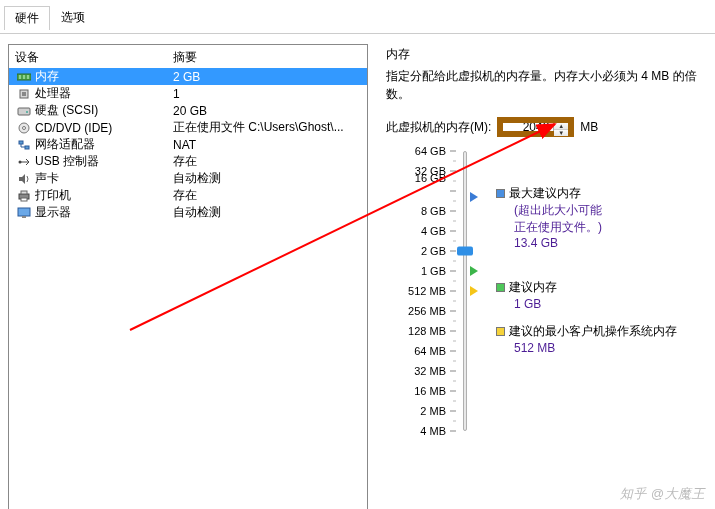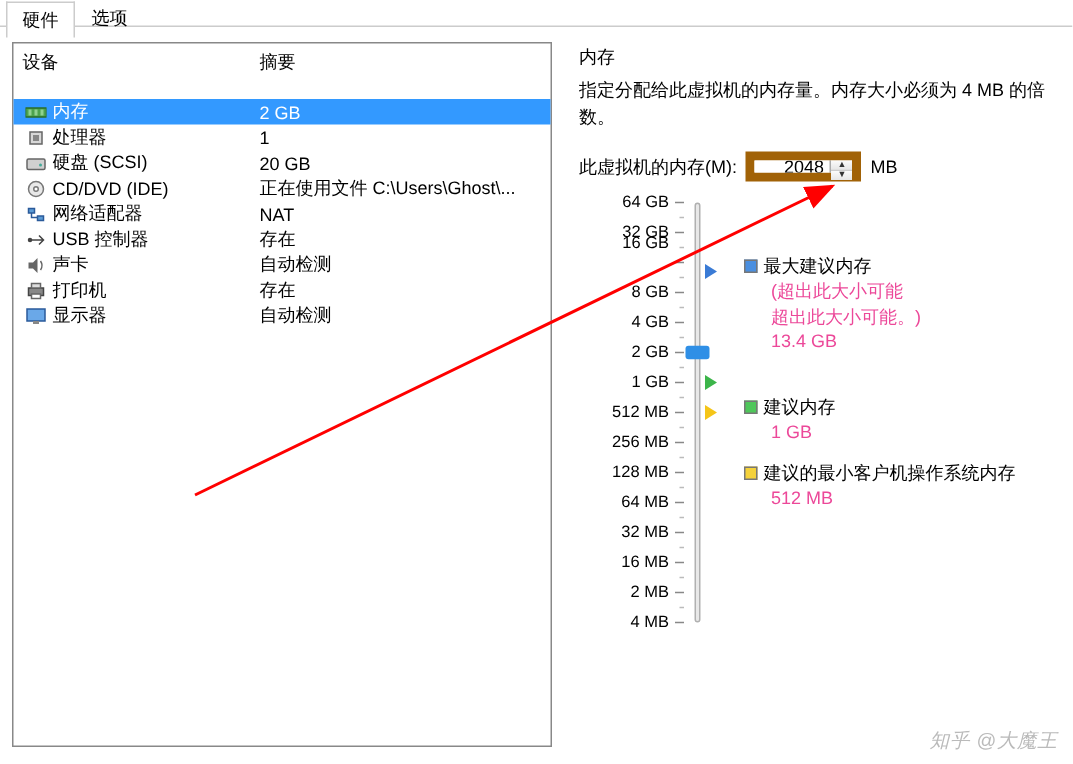--- a/index.html
+++ b/index.html
@@ -11,22 +11,22 @@
     background: #fff;
     width: 715px;
     height: 509px;
     position: relative;
     overflow: hidden;
   }
   .tabs {
     display: flex;
     border-bottom: 1px solid #ccc;
     padding-left: 4px;
-    height: 18px;
-    align-items: flex-start;
+    height: 34px;
+    align-items: center;
   }
   .tab {
     padding: 3px 10px 3px 10px;
     border: 1px solid transparent;
     border-bottom: none;
     cursor: default;
   }
   .tab.active {
     border-color: #ccc;
     background: #fff;
@@ -38,21 +38,21 @@
     padding: 10px 8px 8px 8px;
     gap: 18px;
   }
   .left-panel {
     width: 360px;
     border: 1px solid #888;
     height: 470px;
   }
   .lp-header {
     display: flex;
-    padding: 4px 6px 16px 6px;
+    padding: 4px 6px 2px 6px;
   }
   .lp-header .col-dev { width: 158px; }
   .lp-header .col-sum { flex: 1; }
   .dev-list { }
   .dev-row {
     display: flex;
     align-items: center;
     height: 17px;
     padding-left: 6px;
   }
@@ -187,21 +187,21 @@
   .legend-item .sq {
     display: inline-block;
     width: 9px; height: 9px;
     border: 1px solid #777;
     margin-right: 4px;
     vertical-align: middle;
   }
   .legend-item .sub {
     display: block;
     padding-left: 18px;
-    color: #ec4899;
+    color: #4c1d95;
   }
   .arrow-overlay {
     position: absolute;
     left: 0; top: 0;
     pointer-events: none;
   }
   .watermark {
     position: absolute;
     right: 10px;
     bottom: 6px;
@@ -393,21 +393,21 @@
       </div>
       <div class="marker-col">
         <div class="tri" style="top:46px; border-left:8px solid #3a7bd5;"></div>
         <div class="tri" style="top:120px; border-left:8px solid #3cb54a;"></div>
         <div class="tri" style="top:140px; border-left:8px solid #f5c518;"></div>
       </div>
       <div class="legend-col">
         <div class="legend-item" style="top:34px">
           <span class="sq" style="background:#4a8fe0"></span><span>最大建议内存</span>
           <span class="sub">(超出此大小可能</span>
-          <span class="sub">超出此大小可能。)</span>
+          <span class="sub">正在使用文件。)</span>
           <span class="sub">13.4 GB</span>
         </div>
         <div class="legend-item" style="top:128px">
           <span class="sq" style="background:#4ec75a"></span><span>建议内存</span>
           <span class="sub">1 GB</span>
         </div>
         <div class="legend-item" style="top:172px">
           <span class="sq" style="background:#f5d23a"></span><span>建议的最小客户机操作系统内存</span>
           <span class="sub">512 MB</span>
         </div>

